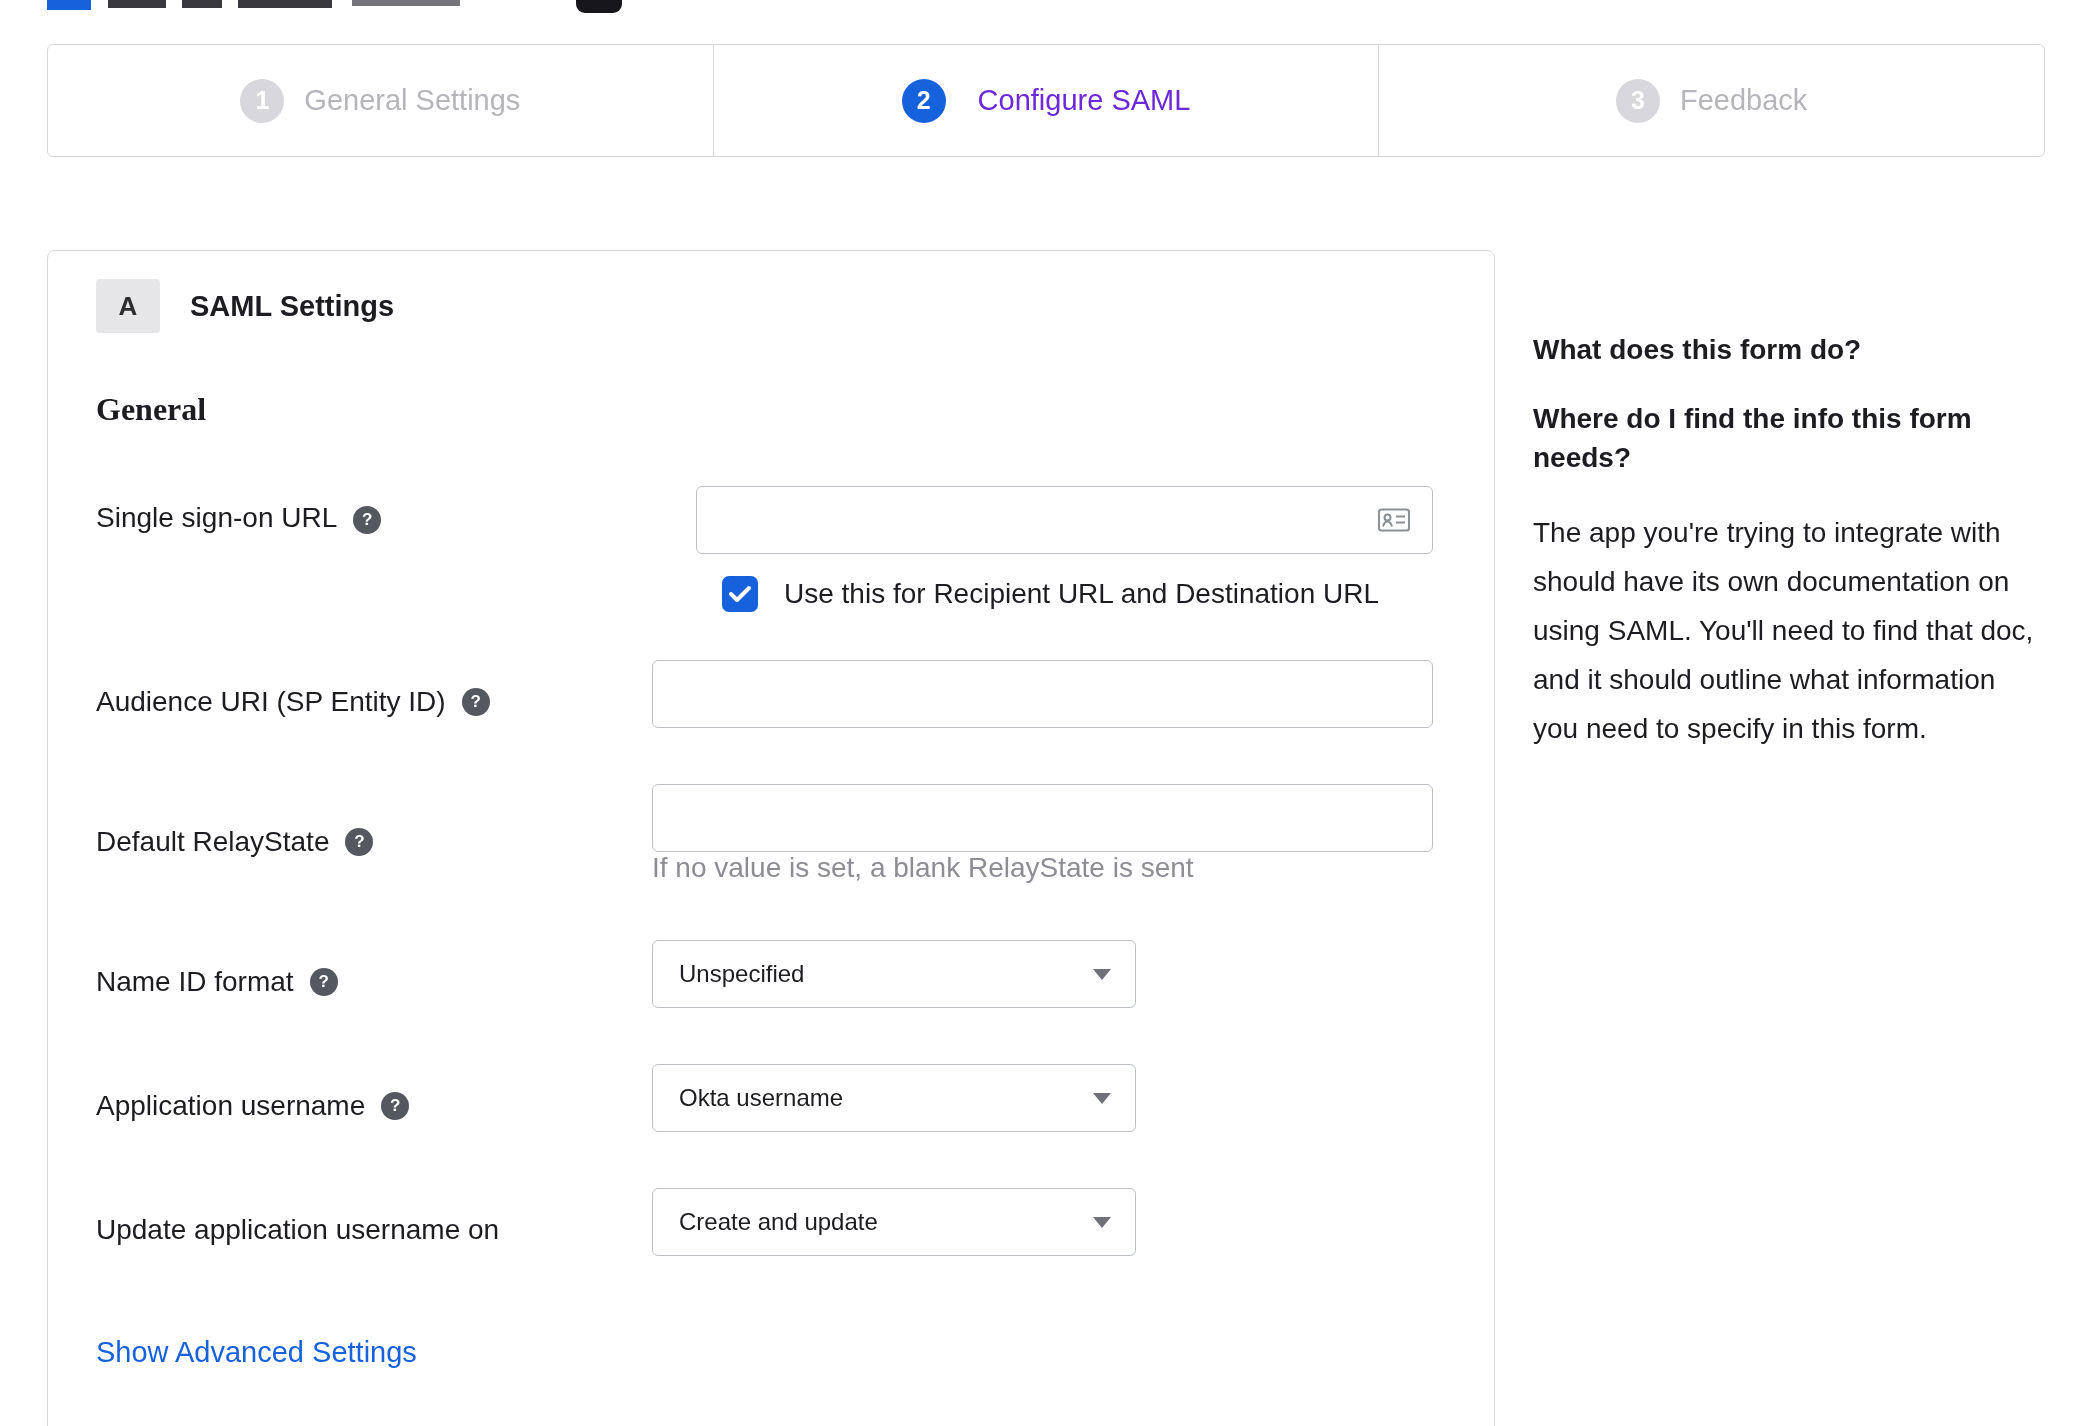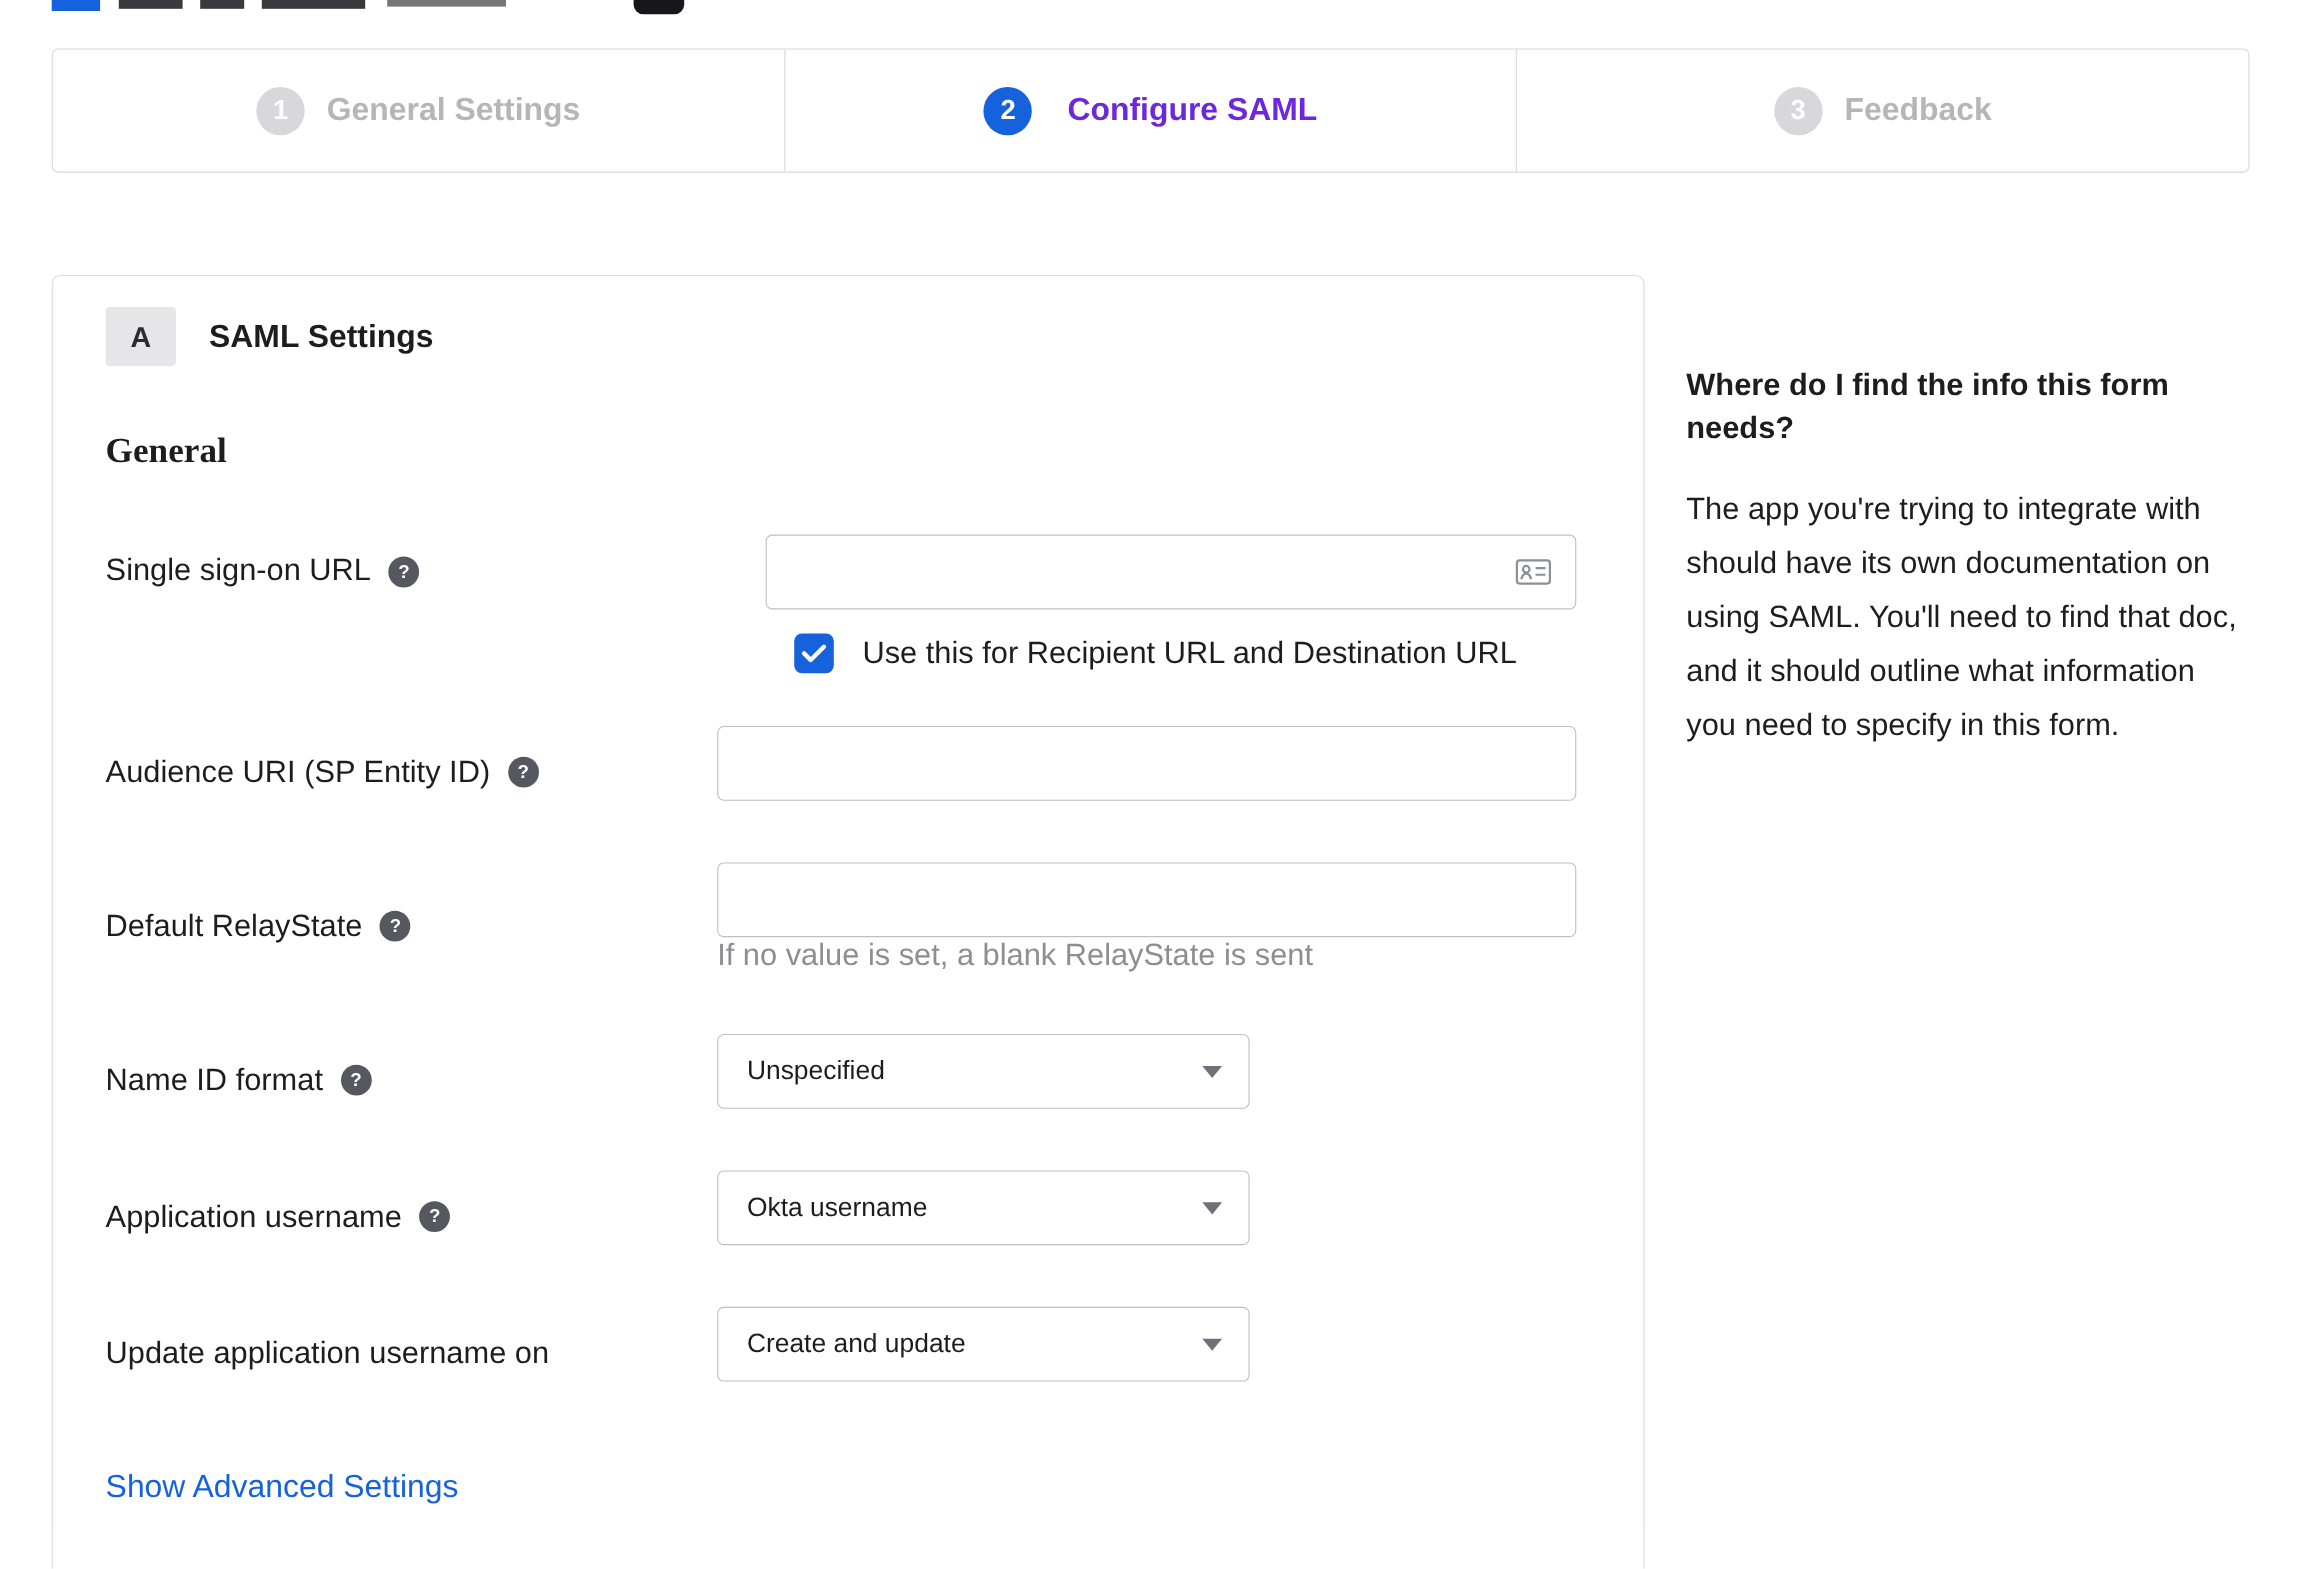--- a/index.html
+++ b/index.html
@@ -43,21 +43,21 @@
     cursor: default;
   }
   .step:last-child { border-right: none; }
   .step-circle {
     width: 44px; height: 44px;
     border-radius: 50%;
     display: flex; align-items: center; justify-content: center;
     font-size: 25px; font-weight: bold;
     flex: 0 0 auto;
   }
-  .step-label { font-size: 29px; font-weight: bold; }
+  .step-label { font-size: 29px; font-weight: normal; }
   .step.inactive .step-circle { background: #d8d8dc; color: #ffffff; }
   .step.inactive .step-label  { color: #b5b5ba; }
   .step.active .step-circle   { background: #1662dd; color: #ffffff; }
   .step.active .step-label    { color: #6d28d9; margin-left: 12px; }
 
   
   .content {
     display: flex;
     align-items: flex-start;
     margin: 93px 47px 0 47px;
@@ -332,17 +332,18 @@
       </div>
     </div>
 
     <div class="advanced-row">
       <a class="advanced-link">Show Advanced Settings</a>
     </div>
 
   </div>
 
   <aside class="help">
+    <h3>What does this form do?</h3>
     <h3>Where do I find the info this form needs?</h3>
     <p>The app you're trying to integrate with should have its own documentation on using SAML. You'll need to find that doc, and it should outline what information you need to specify in this form.</p>
   </aside>
 
 </div>
 
 </body></html>

